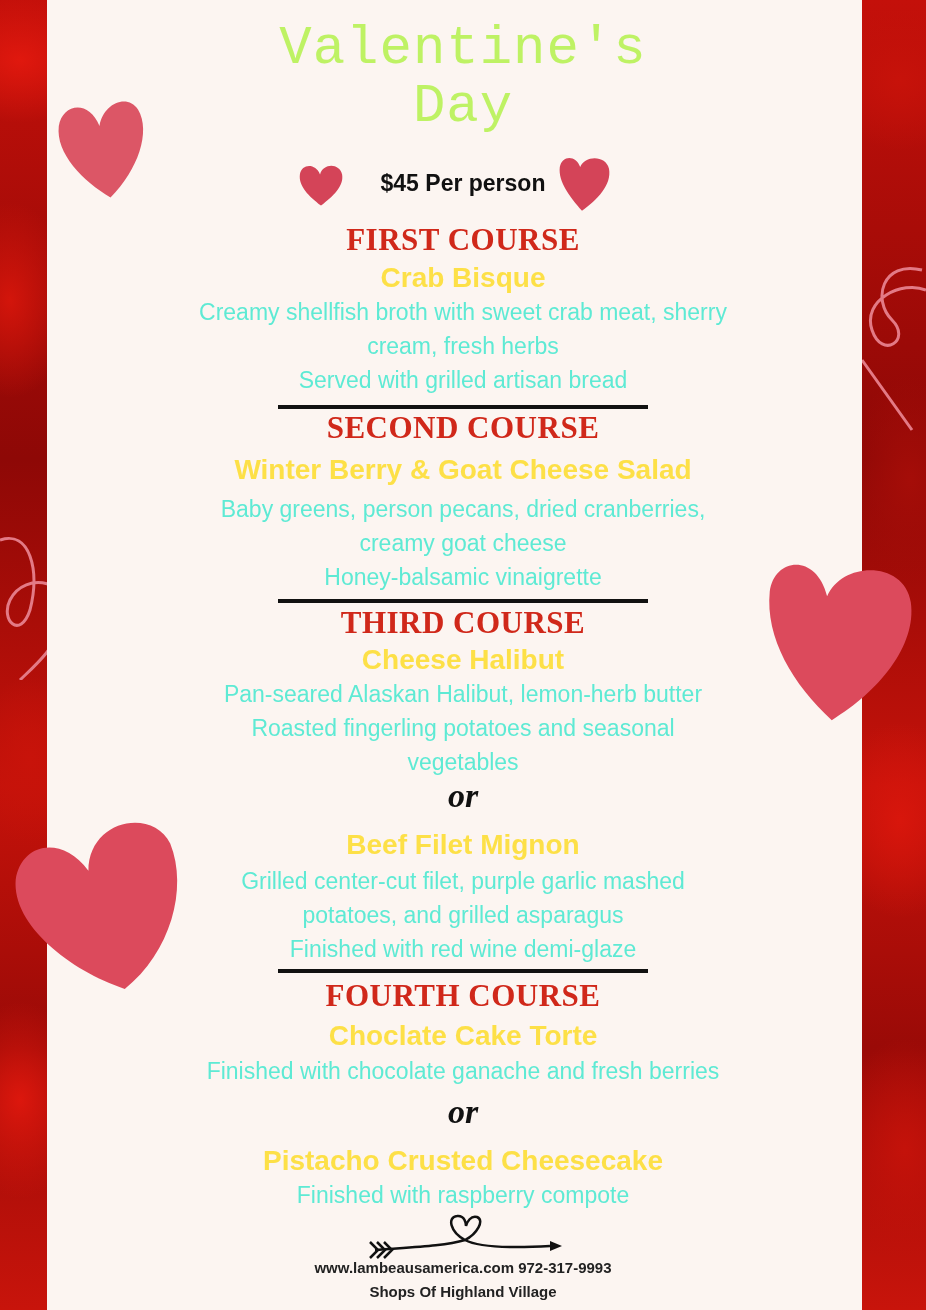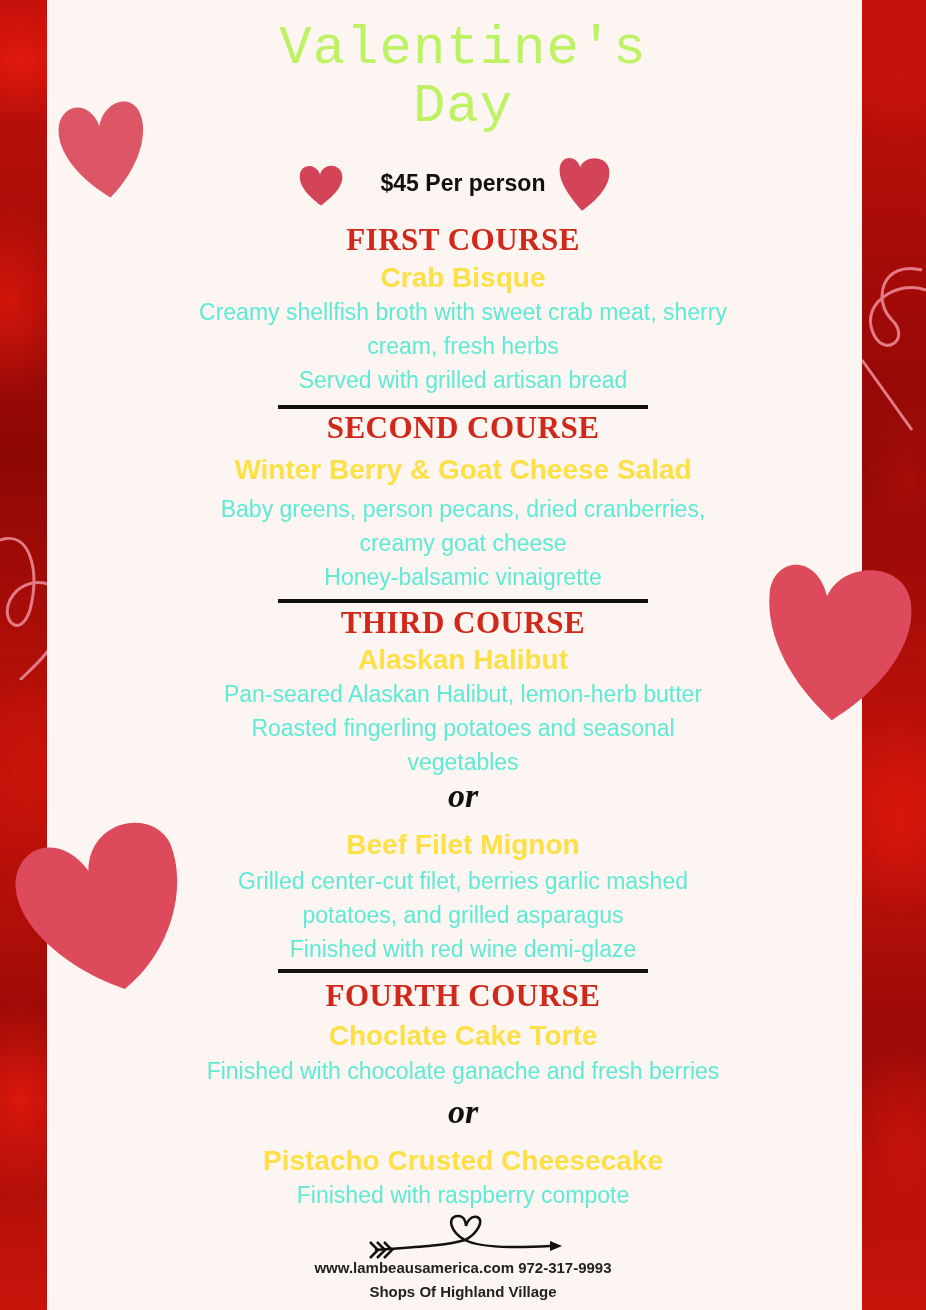--- a/index.html
+++ b/index.html
@@ -88,27 +88,27 @@
 <div class="rule" style="top:405px"></div>
 
 <div class="center course-h" style="top:410px">SECOND COURSE</div>
 <div class="center dish" style="top:454px">Winter Berry &amp; Goat Cheese Salad</div>
 <div class="center desc" style="top:492px">Baby greens, person pecans, dried cranberries,</div>
 <div class="center desc" style="top:526px">creamy goat cheese</div>
 <div class="center desc" style="top:560px">Honey-balsamic vinaigrette</div>
 <div class="rule" style="top:599px"></div>
 
 <div class="center course-h" style="top:605px">THIRD COURSE</div>
-<div class="center dish" style="top:644px">Alaskan Halibut</div>
+<div class="center dish" style="top:644px">Cheese Halibut</div>
 <div class="center desc" style="top:677px">Pan-seared Alaskan Halibut, lemon-herb butter</div>
 <div class="center desc" style="top:711px">Roasted fingerling potatoes and seasonal</div>
 <div class="center desc" style="top:745px">vegetables</div>
 <div class="center or-word" style="top:777px">or</div>
 <div class="center dish" style="top:829px">Beef Filet Mignon</div>
-<div class="center desc" style="top:864px">Grilled center-cut filet, berries garlic mashed</div>
+<div class="center desc" style="top:864px">Grilled center-cut filet, purple garlic mashed</div>
 <div class="center desc" style="top:898px">potatoes, and grilled asparagus</div>
 <div class="center desc" style="top:932px">Finished with red wine demi-glaze</div>
 <div class="rule" style="top:969px"></div>
 
 <div class="center course-h" style="top:978px">FOURTH COURSE</div>
 <div class="center dish" style="top:1020px">Choclate Cake Torte</div>
 <div class="center desc" style="top:1054px">Finished with chocolate ganache and fresh berries</div>
 <div class="center or-word" style="top:1093px">or</div>
 <div class="center dish" style="top:1145px">Pistacho Crusted Cheesecake</div>
 <div class="center desc" style="top:1178px">Finished with raspberry compote</div>

